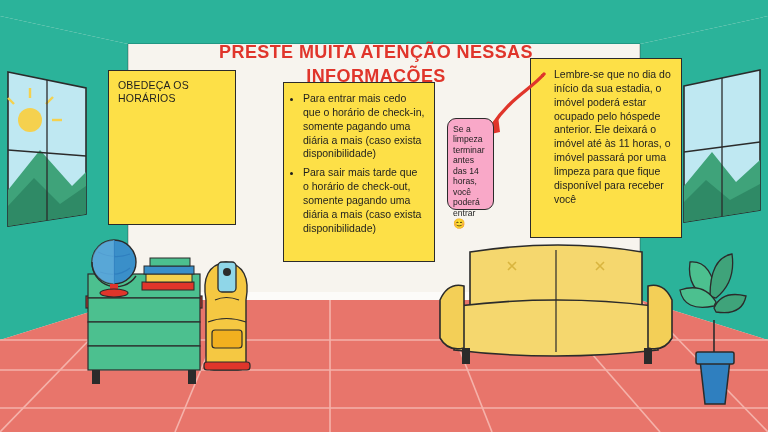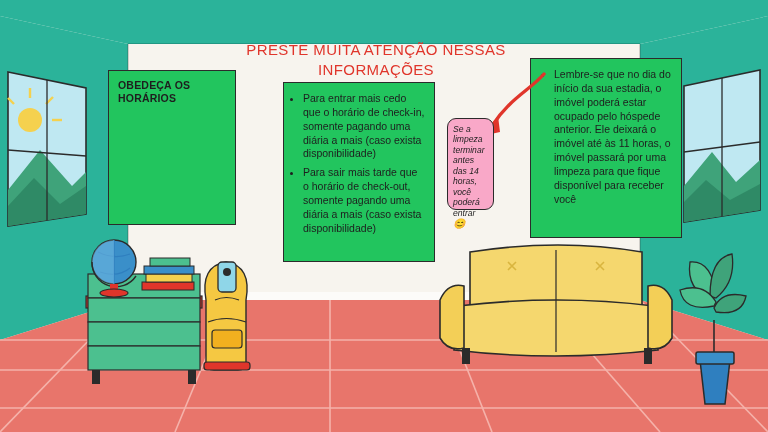--- a/index.html
+++ b/index.html
@@ -15,27 +15,27 @@
     font-family: "Liberation Sans", sans-serif;
     background: #f4f1ea;
   }
   #scene {
     position: absolute;
     inset: 0;
   }
   
   .card {
     position: absolute;
-    background: #22c55e;
+    background: #fde047;
     border: 1.4px solid #2b2b2b;
     box-sizing: border-box;
     color: #1e1e1e;
   }
   .card-title {
-    font-weight: bold;
+    font-weight: normal;
     font-size: 10.5px;
     letter-spacing: 0.2px;
     text-transform: uppercase;
     margin: 0 0 22px 0;
     line-height: 1.2;
   }
   ul.bullets {
     margin: 0;
     padding-left: 13px;
     list-style: disc;
@@ -52,22 +52,22 @@
   }
 
   
   #headline {
     position: absolute;
     left: 196px;
     top: 40px;
     width: 360px;
     text-align: center;
     color: #e0352b;
-    font-weight: normal;
-    font-size: 15px;
+    font-weight: bold;
+    font-size: 18px;
     letter-spacing: 0.4px;
     line-height: 1.35;
     text-transform: uppercase;
   }
 
   
   #card-horarios { left: 108px; top: 70px; width: 128px; height: 155px; padding: 8px 9px; }
   #card-entrada  { left: 283px; top: 82px; width: 152px; height: 180px; padding: 9px 9px 24px 6px; }
   #card-lembrete { left: 530px; top: 58px; width: 152px; height: 180px; padding: 9px 10px; }
 
@@ -79,21 +79,20 @@
     width: 47px;
     height: 92px;
     background: #f9a8c8;
     border: 1.3px solid #2b2b2b;
     border-radius: 9px;
     box-sizing: border-box;
     padding: 5px 4px 3px 5px;
     font-size: 8.6px;
     line-height: 1.22;
     color: #1e1e1e;
-    font-style: italic;
   }
   #callout .emoji { font-size: 10px; }
   
   #arrow {
     position: absolute;
     left: 470px;
     top: 70px;
     width: 90px;
     height: 70px;
     pointer-events: none;

